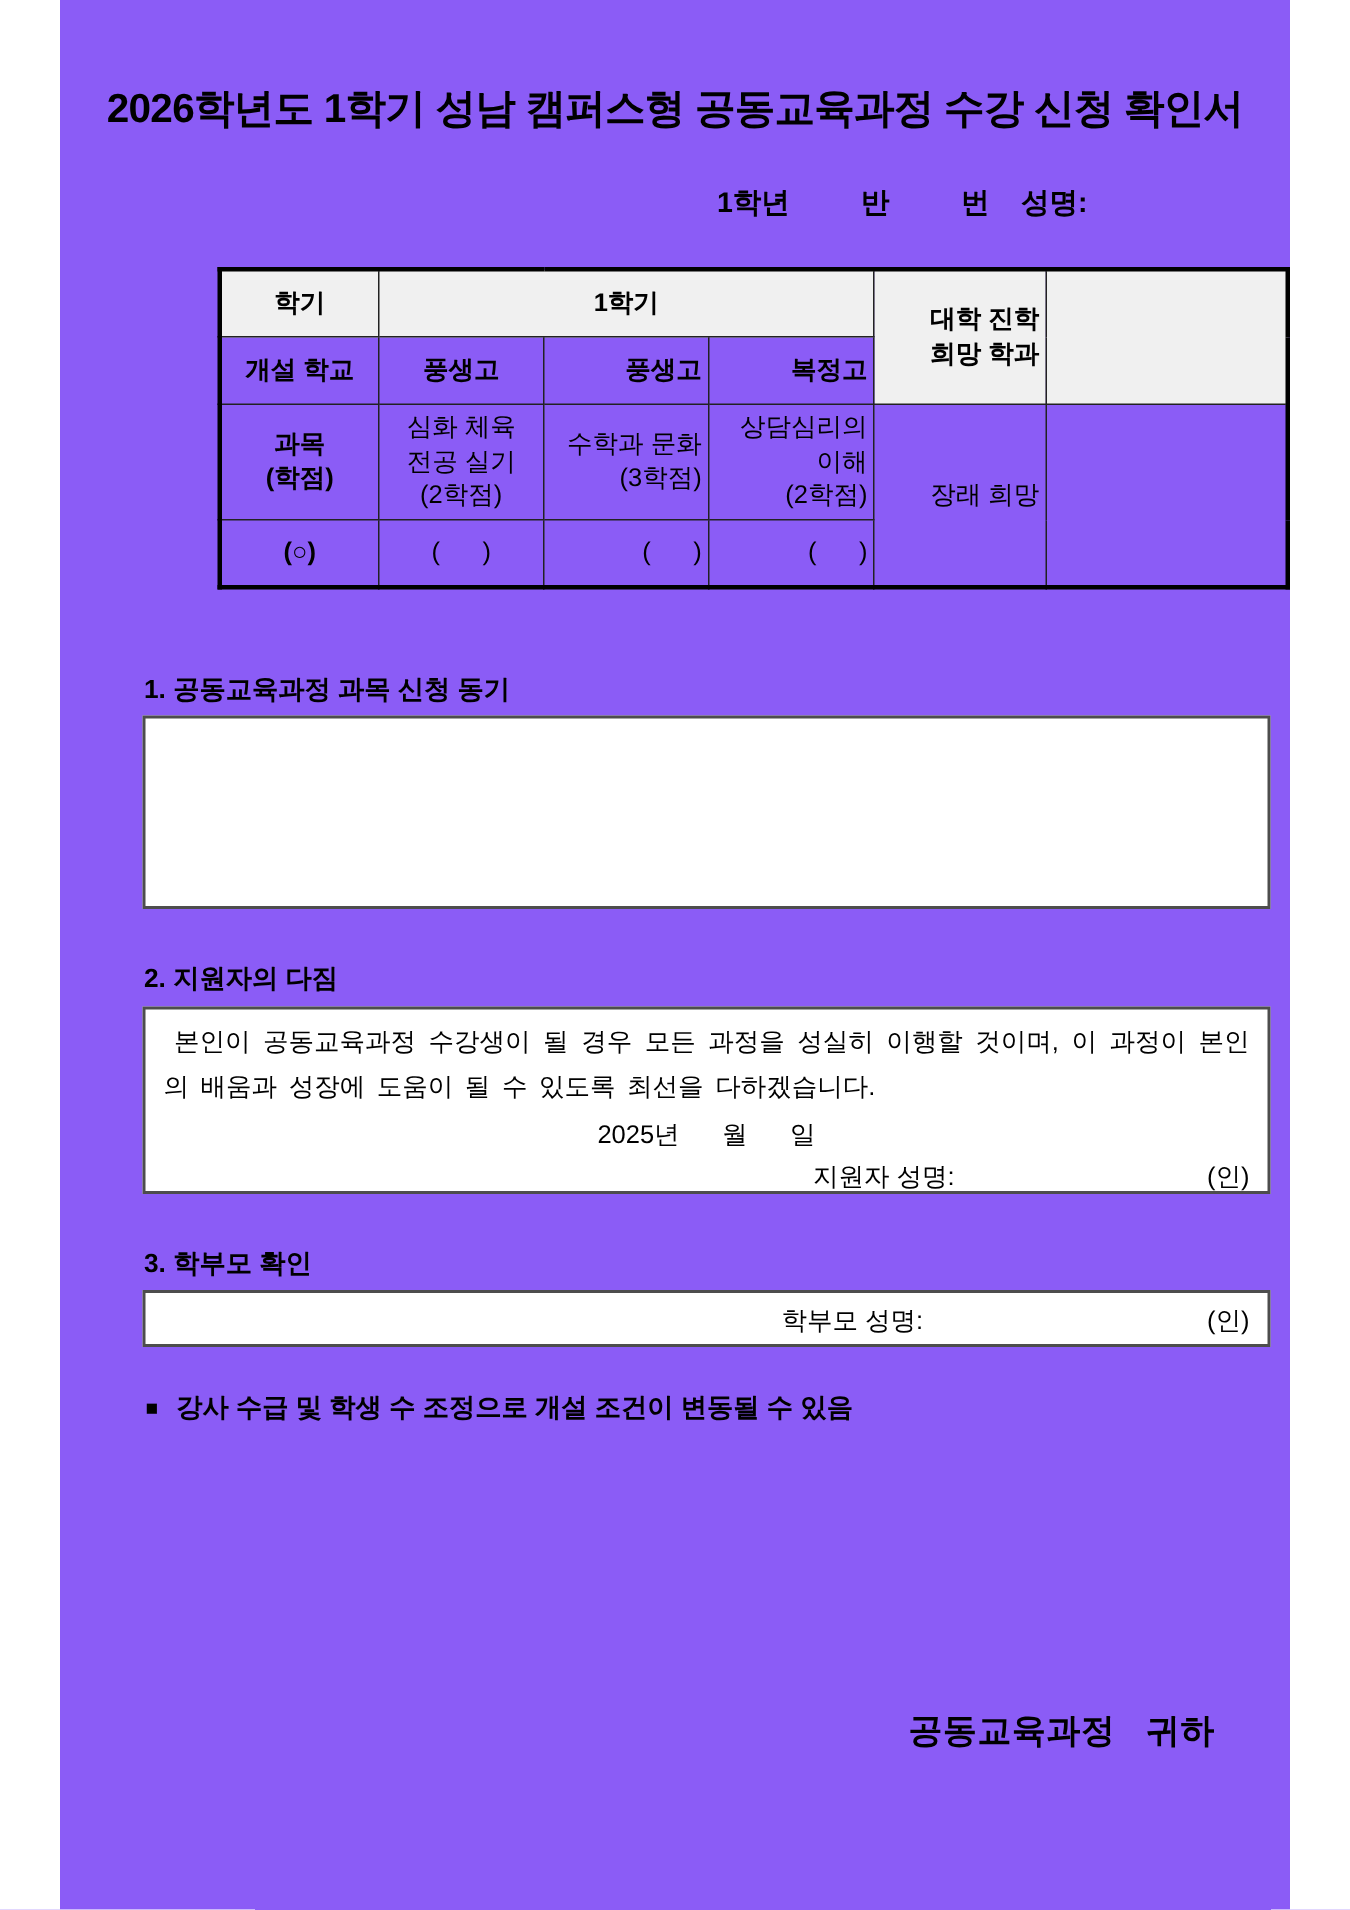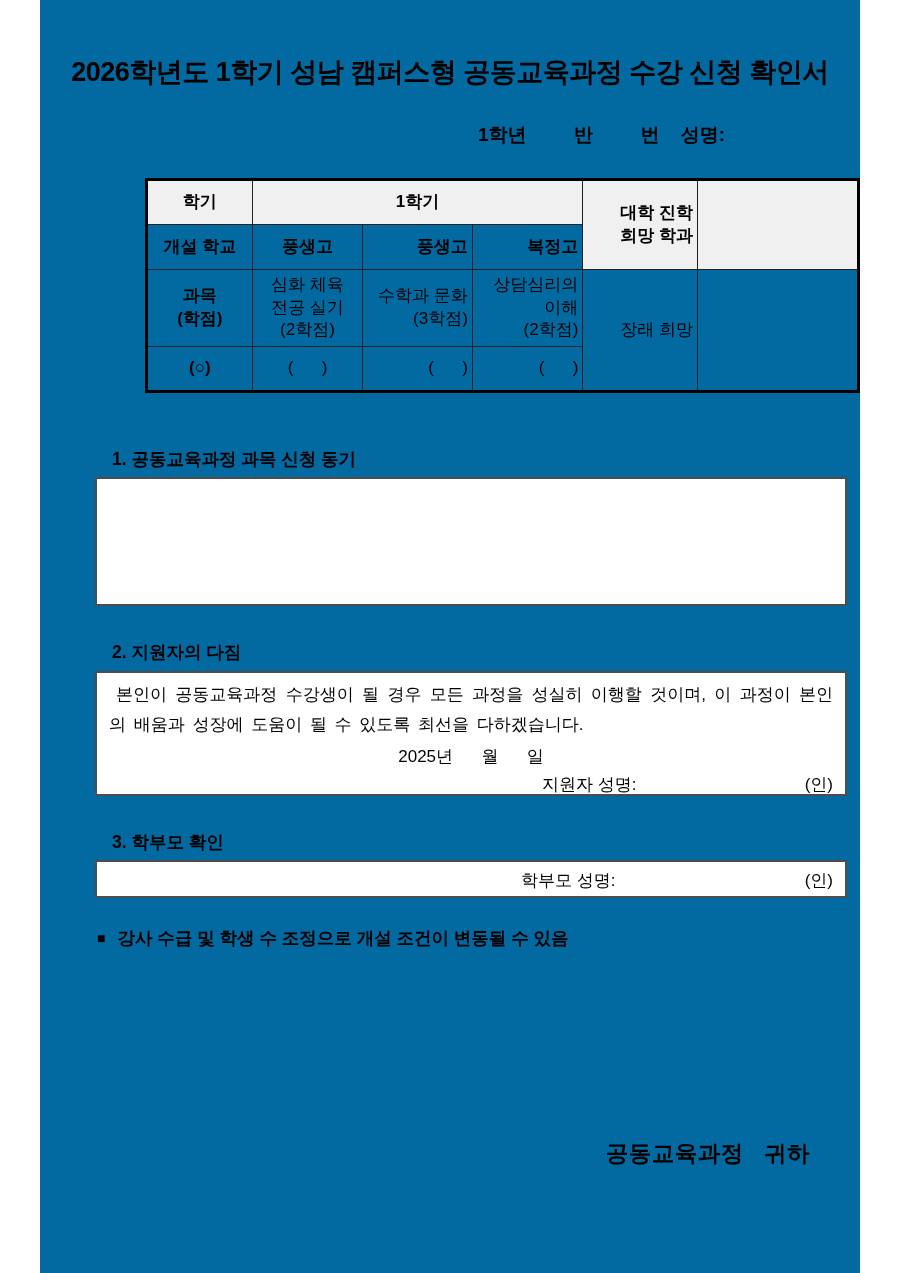--- a/index.html
+++ b/index.html
@@ -1,19 +1,19 @@
 <!DOCTYPE html>
 <html><head>
 <meta charset="utf-8">
 <style>
   * { margin:0; padding:0; box-sizing:border-box; }
   html,body { background:#ffffff; }
   .page {
     position:relative; width:820px; height:1273px; margin:0 auto;
-    background:#0369a1; color:#000;
+    background:#8b5cf6; color:#000;
     font-family:"Liberation Sans","DejaVu Sans",sans-serif;
     --header-bg:#f0f0f0;
   }
   .page-title {
     position:absolute; top:54px; left:0; right:0;
     text-align:center; font-size:27px; font-weight:bold; letter-spacing:-0.5px;
     white-space:pre;
   }
   .student-line {
     position:absolute; top:122px; left:438px;
@@ -30,21 +30,21 @@
     border:1px solid #222; vertical-align:middle;
     padding:2px 4px; line-height:1.35;
   }
   td.hdr { background:var(--header-bg); }
   td.b { font-weight:bold; }
   td.pre { white-space:pre-line; }
   td.prespace { white-space:pre; }
   td.bl-thick { border-left:2px solid #000; }
   td.bl-double { border-left:3px double #000;text-align:right; }
   
-  .sec-title { position:absolute; left:72px; font-size:17.5px; font-weight:bold; }
+  .sec-title { position:absolute; left:56px; font-size:17.5px; font-weight:bold; }
   .fill-box { position:absolute; left:55px; width:752px; border:2px solid #4d4d4d; background:#fff; }
   .pledge-text {
     padding:7px 12px 0 12px; font-size:17px; line-height:1.75;
     text-align:justify; word-spacing:3px; text-indent:7px;
   }
   .date-line { margin-top:5px; text-align:center; font-size:17px; white-space:pre; }
   .sig-row { position:relative; height:27px; margin-top:3px; font-size:17px; }
   .sig-label { position:absolute; left:445px; top:2px; }
   .seal { position:absolute; right:12px; top:2px; }
   .parent-row { position:relative; height:100%; font-size:17px; }

